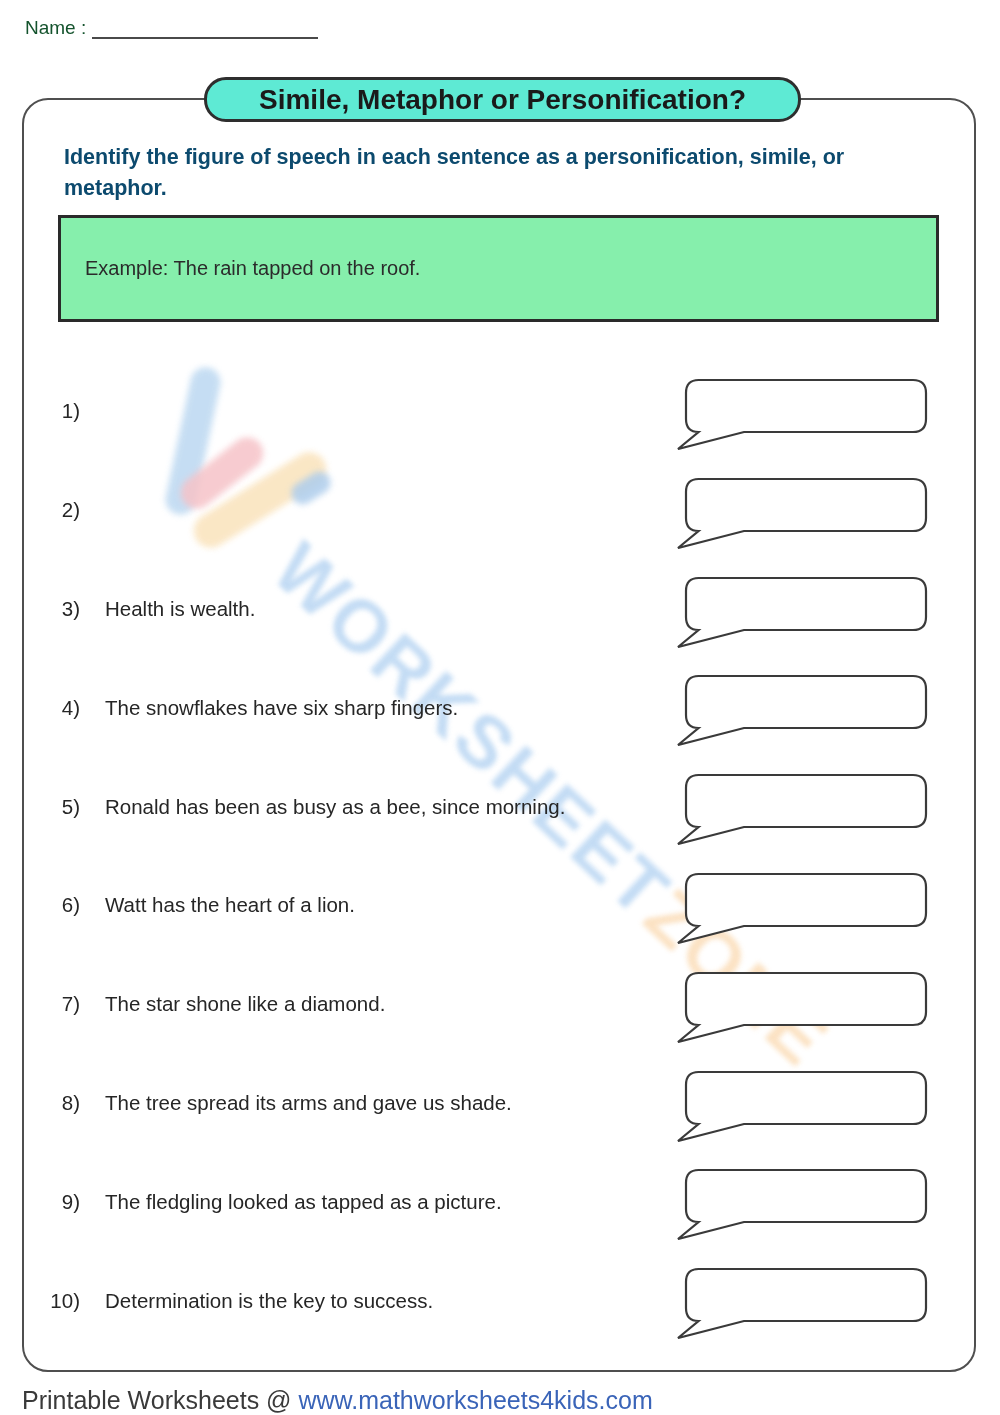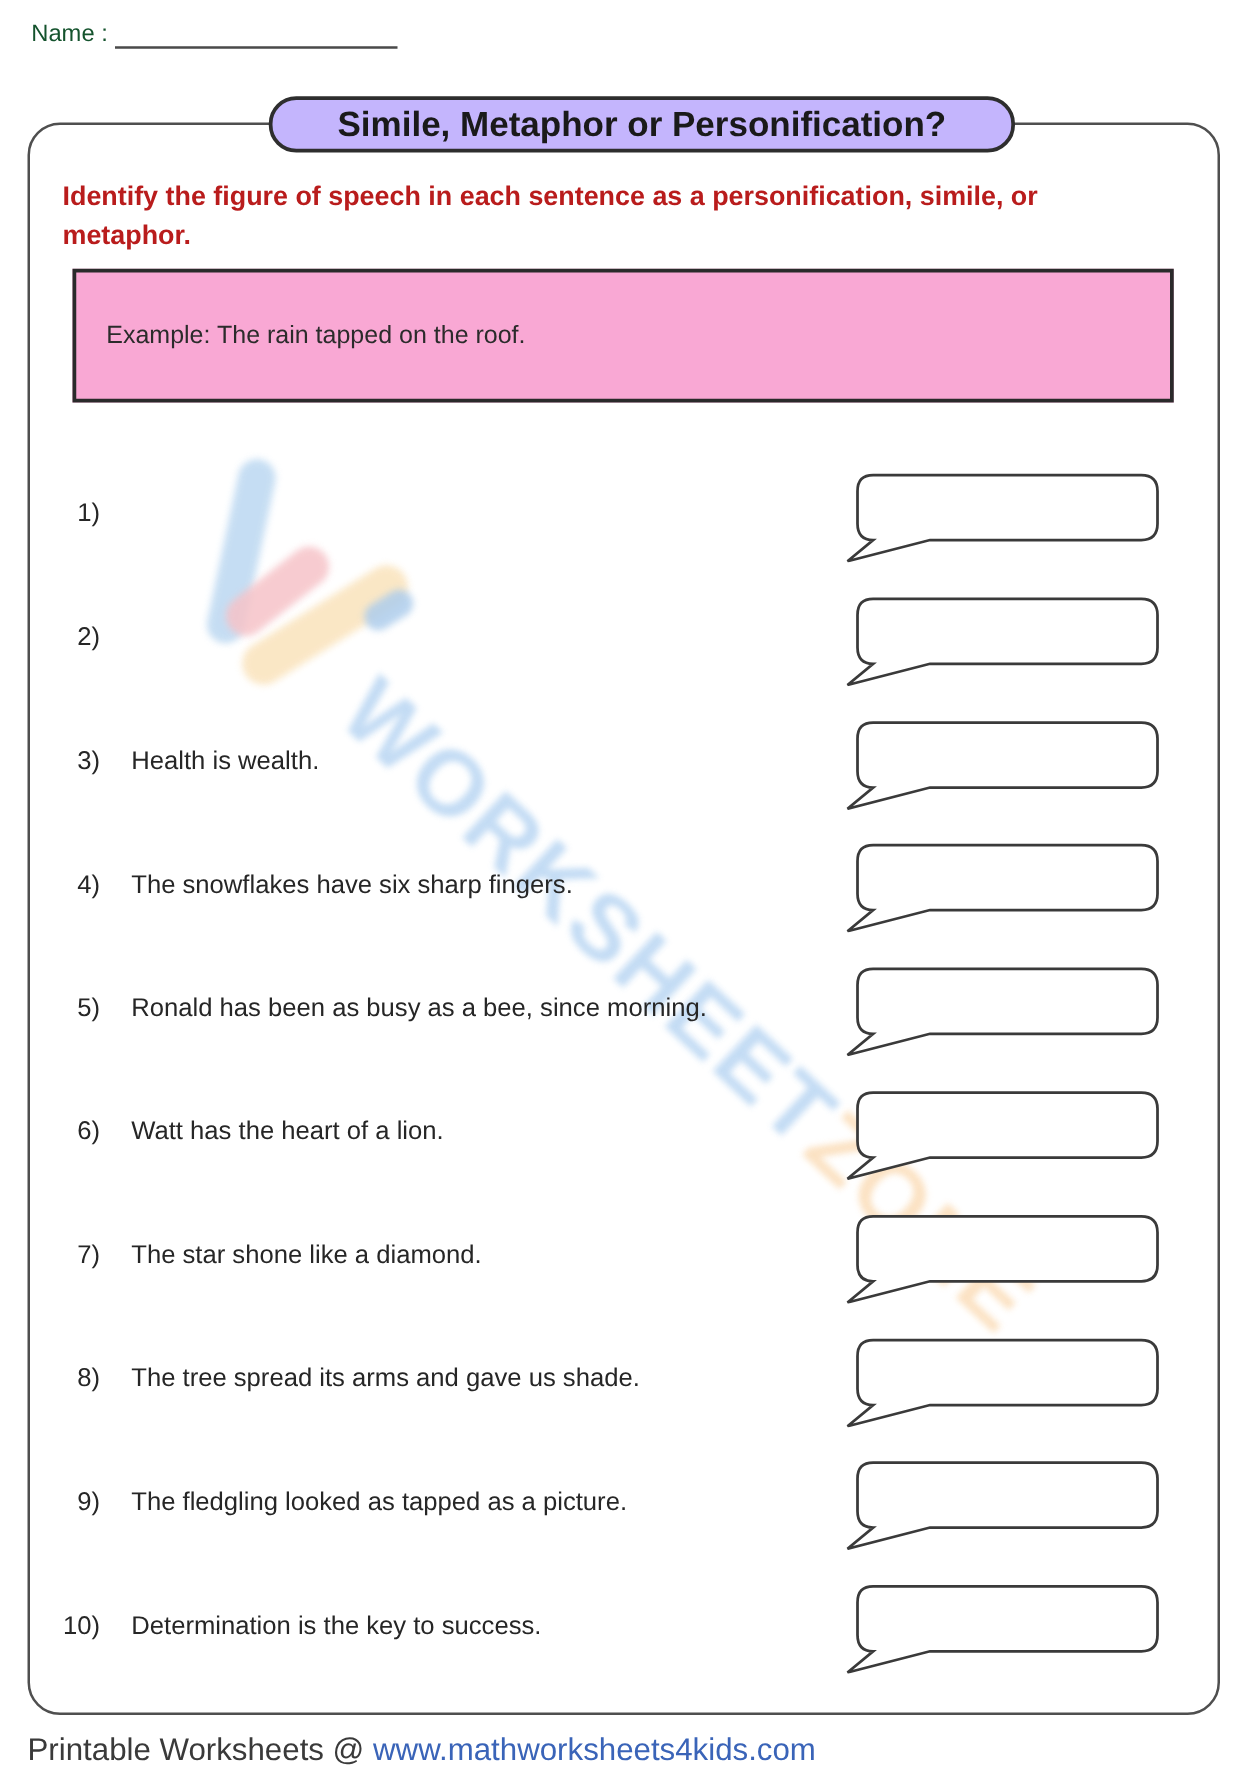--- a/index.html
+++ b/index.html
@@ -34,35 +34,35 @@
     display: inline-block; width: 226px; height: 21px;
     border-bottom: 2px solid #4a4a4a; margin-left: 6px; vertical-align: bottom;
   }
 
   .outer-box {
     position: absolute; left: 22px; top: 98px; width: 954px; height: 1274px;
     border: 2.5px solid #4f4f4f; border-radius: 26px;
     background: transparent; z-index: 1;
   }
   .title-box {
-    position: absolute; left: 215px; top: 77px; width: 597px; height: 45px;
-    background: #c4b5fd; border: 3px solid #2e2e2e; border-radius: 22px;
+    position: absolute; left: 204px; top: 77px; width: 597px; height: 45px;
+    background: #5eead4; border: 3px solid #2e2e2e; border-radius: 22px;
     display: flex; align-items: center; justify-content: center;
     font-size: 28px; font-weight: bold; color: #1a1a1a; z-index: 3;
   }
   .instructions {
-    position: absolute; left: 50px; top: 142px; width: 885px;
-    font-size: 21.5px; font-weight: bold; color: #b91c1c; line-height: 1.42;
+    position: absolute; left: 64px; top: 142px; width: 885px;
+    font-size: 21.5px; font-weight: bold; color: #0c4a6e; line-height: 1.42;
     z-index: 2;
   }
 
   
   .example-box {
     position: absolute; left: 58px; top: 215px; width: 881px; height: 107px;
-    border: 3.5px solid #2a2a2a; background: #f9a8d4; z-index: 2;
+    border: 3.5px solid #2a2a2a; background: #86efac; z-index: 2;
   }
   .example-text {
     position: absolute; left: 24px; top: 0; height: 100px;
     display: flex; align-items: center;
     font-size: 20px; color: #2b2b2b;
   }
 
   
   .bubble { position: absolute; width: 252px; height: 72px; z-index: 2; }
   .bubble svg { position: absolute; left: 0; top: 0; }

